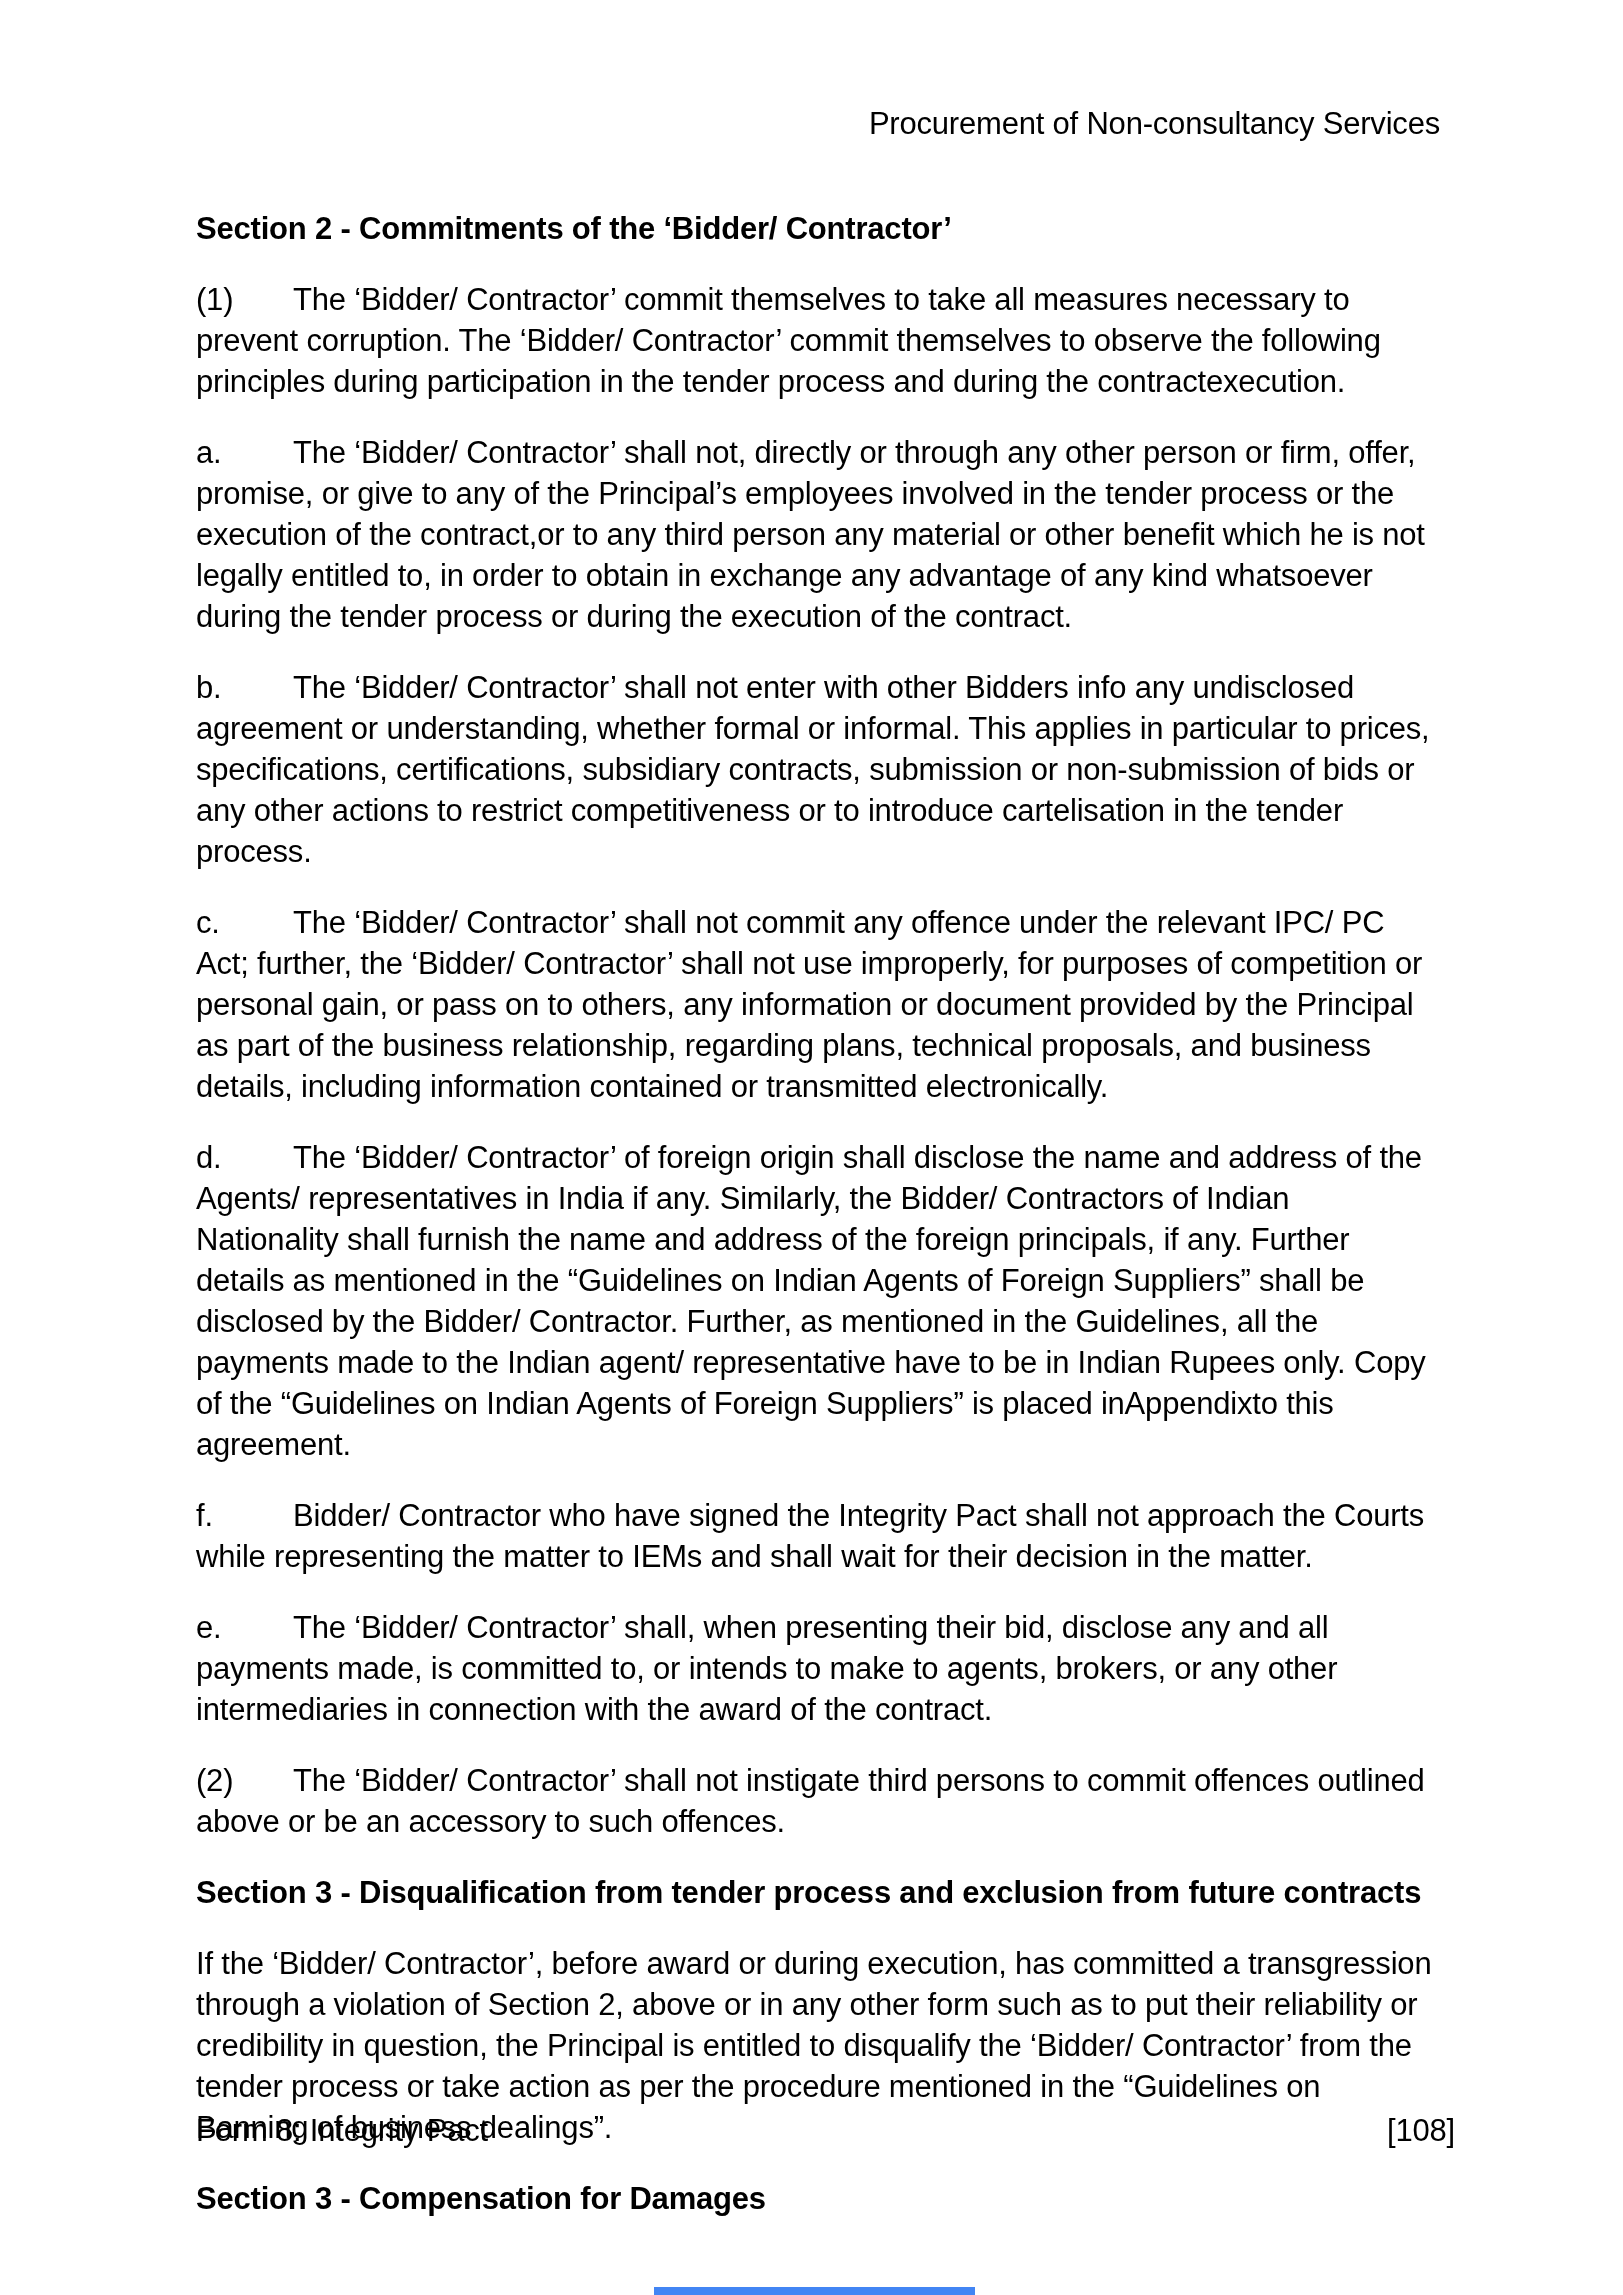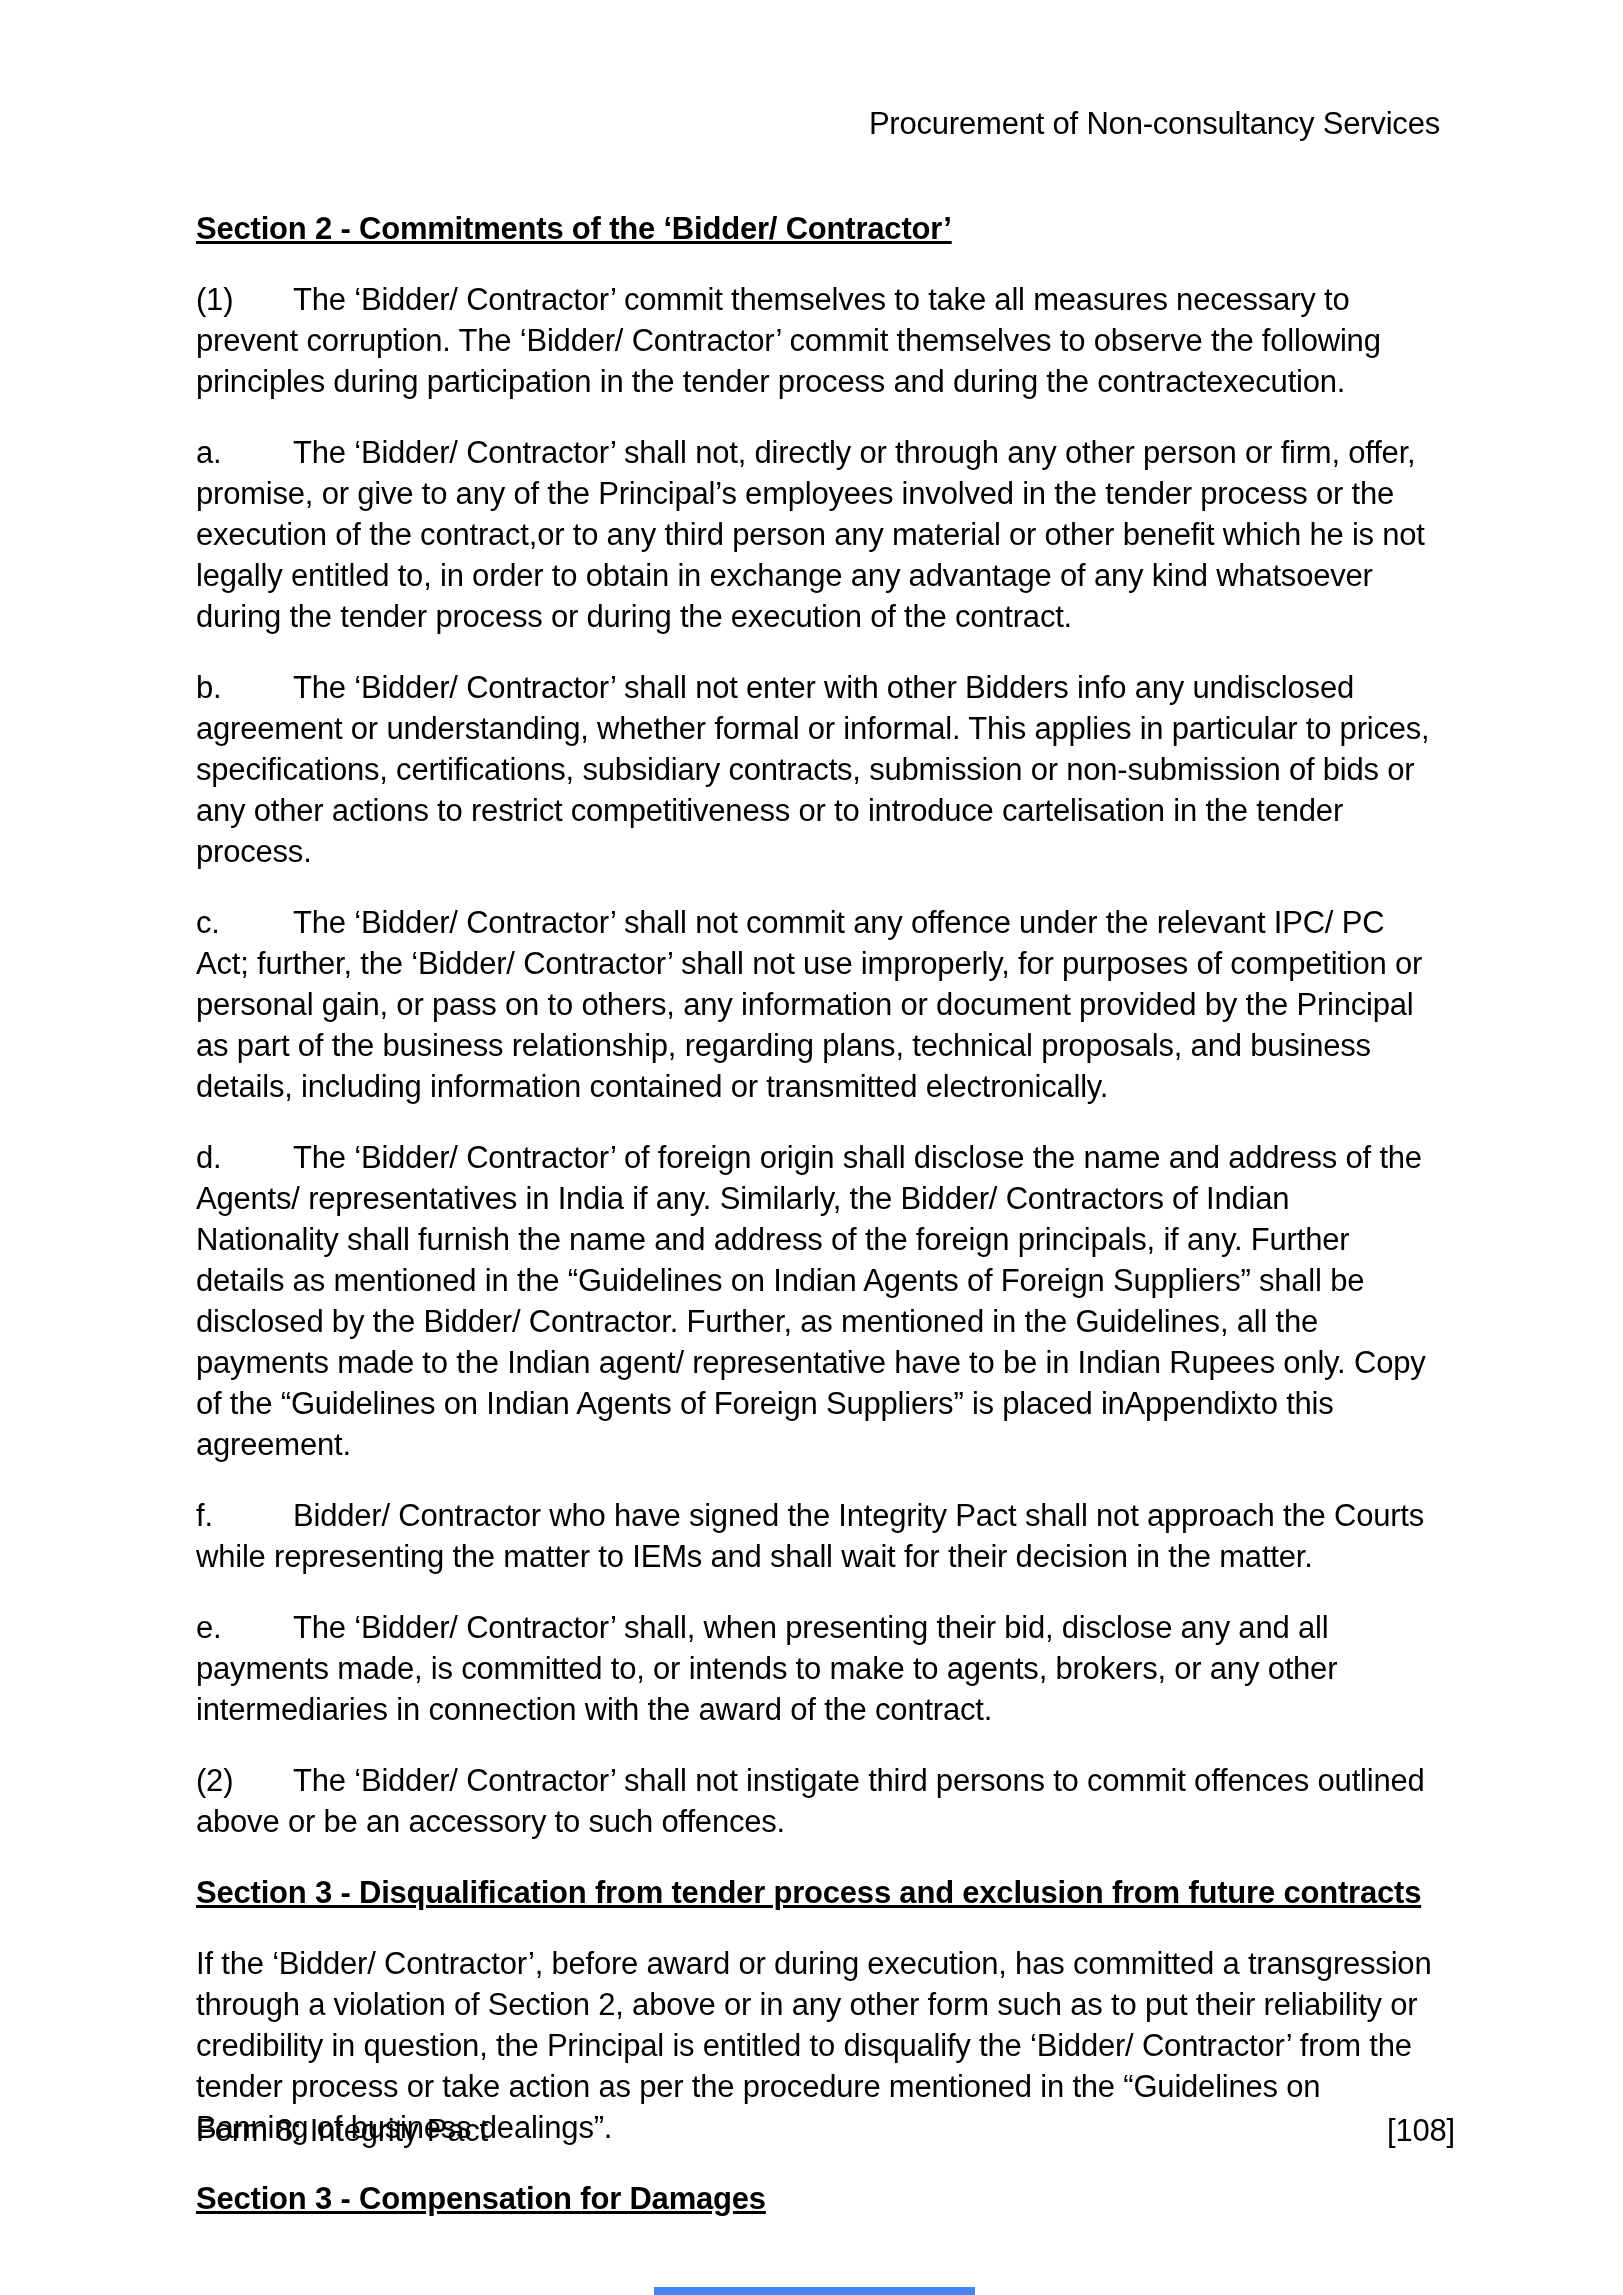--- a/index.html
+++ b/index.html
@@ -19,21 +19,20 @@
     padding: 103px 183px 0 196px;
     text-align: right;
   }
   .content {
     padding: 0 183px 0 196px;
   }
   .content > :first-child { margin-top: 64px; }
   .heading {
     font-weight: bold;
     margin-top: 30px;
-    text-decoration: underline;
   }
   .para {
     margin-top: 30px;
     text-align: left;
   }
   .marker {
     display: inline-block;
     width: 97px;
   }
   .footer {

